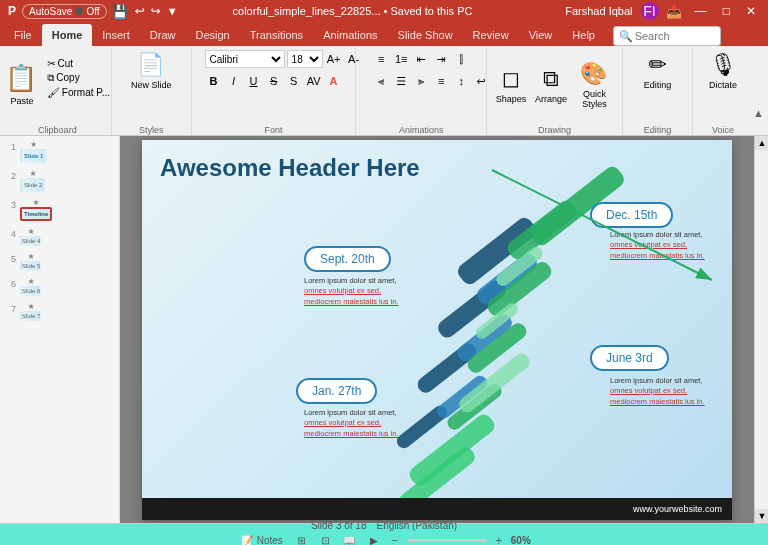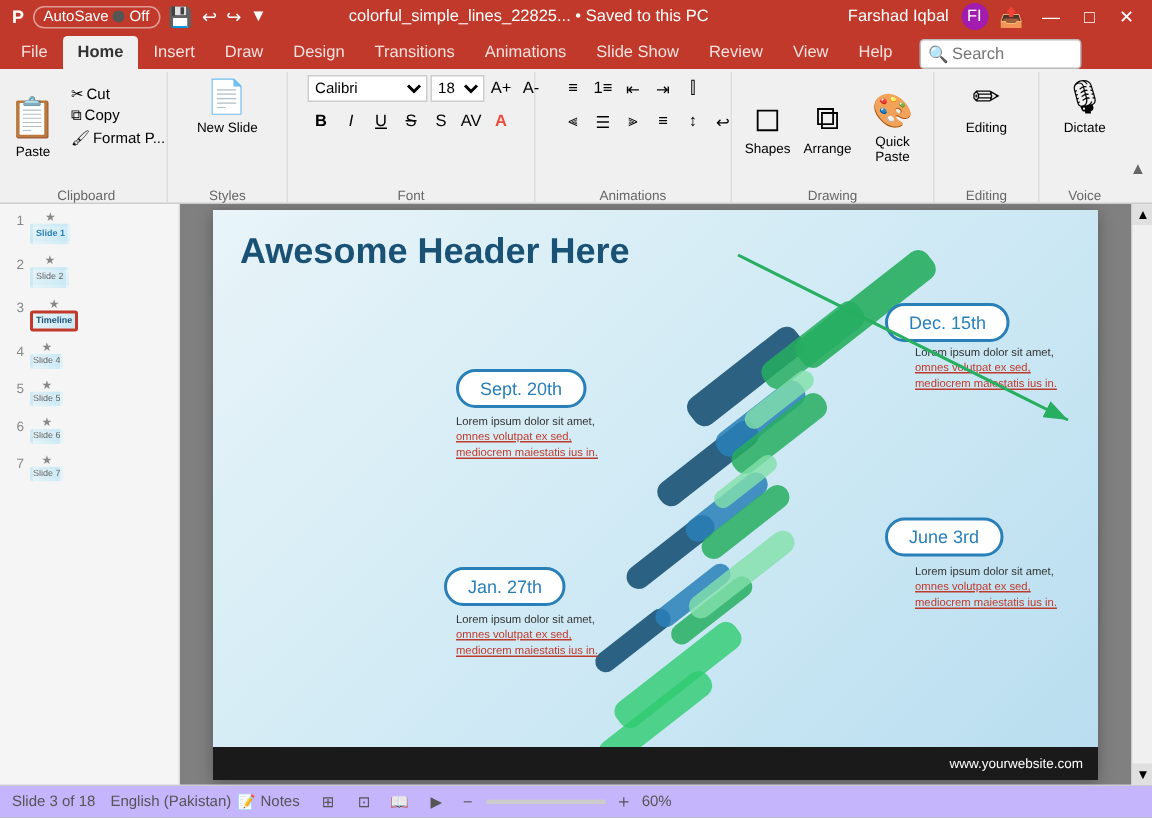--- a/index.html
+++ b/index.html
@@ -91,26 +91,26 @@
     .slide-body-text span.underline { text-decoration: underline; color: #c0392b; }
 
     
     .diag-shape { position: absolute; border-radius: 8px; transform: rotate(-38deg); }
 
     
     .slide-footer { position: absolute; bottom: 0; left: 0; right: 0; background: #1a1a1a; height: 22px; display: flex; align-items: center; justify-content: flex-end; padding-right: 10px; }
     .slide-footer-url { color: white; font-size: 9px; }
 
     
-    #status-bar { height: 22px; background: #c4b5fd; border-top: 1px solid #ccc; display: flex; align-items: center; justify-content: flex-start; padding: 0 8px; font-size: 10px; color: #555; }
+    #status-bar { height: 22px; background: #5eead4; border-top: 1px solid #ccc; display: flex; align-items: center; justify-content: center; padding: 0 8px; font-size: 10px; color: #555; flex-direction: column; }
     #status-bar-left { display: flex; align-items: center; gap: 10px; }
     #status-bar-right { display: flex; align-items: center; gap: 6px; }
     .view-btn { width: 18px; height: 18px; display: flex; align-items: center; justify-content: center; cursor: pointer; border-radius: 2px; }
     .zoom-slider { width: 80px; height: 3px; background: #ccc; border-radius: 2px; cursor: pointer; }
-    .zoom-value { font-size: 10px; }
+    .zoom-value { font-size: 10px; font-weight: bold; }
   </style>
 </head>
 <body>
 
 <div id="title-bar">
   <div id="title-bar-left">
     <span style="font-weight:bold;font-size:12px;color:white;">P</span>
     <span class="autosave-badge">
       <span>AutoSave</span>
       <span class="autosave-dot"></span>
@@ -119,21 +119,21 @@
     <span style="font-size:13px;">💾</span>
     <span style="font-size:12px;">↩</span>
     <span style="font-size:12px;">↪</span>
     <span style="font-size:11px;">▼</span>
   </div>
   <div id="title-bar-center">
     <span>colorful_simple_lines_22825... • Saved to this PC</span>
   </div>
   <div id="title-bar-right">
     <span style="font-size:11px;margin-left:38px;">Farshad Iqbal</span>
-    <span style="width:18px;height:18px;border-radius:50%;background:#a21caf;display:inline-flex;align-items:center;justify-content:center;font-size:11px;color:white;">FI</span>
+    <span style="width:18px;height:18px;border-radius:50%;background:#a21caf;display:inline-flex;align-items:center;justify-content:center;font-size:14px;color:white;">FI</span>
     <span style="font-size:13px;">📤</span>
     <span class="title-btn">—</span>
     <span class="title-btn">□</span>
     <span class="title-btn">✕</span>
   </div>
 </div>
 
 <div id="ribbon-tabs">
   <div class="ribbon-tab">File</div>
   <div class="ribbon-tab active">Home</div>
@@ -241,21 +241,21 @@
       <div class="r-btn-large">
         <span style="font-size:22px;">◻</span>
         <span class="lbl">Shapes</span>
       </div>
       <div class="r-btn-large">
         <span style="font-size:22px;">⧉</span>
         <span class="lbl">Arrange</span>
       </div>
       <div class="r-btn-large">
         <span style="font-size:22px;">🎨</span>
-        <span class="lbl">Quick Paste</span>
+        <span class="lbl">Quick Styles</span>
       </div>
     </div>
     <span class="ribbon-group-label">Drawing</span>
   </div>
 
   <div class="ribbon-group" id="group-editing" style="min-width:70px;">
     <div class="ribbon-group-content">
       <div class="r-btn-large">
         <span style="font-size:22px;">✏</span>
         <span class="lbl">Editing</span>

